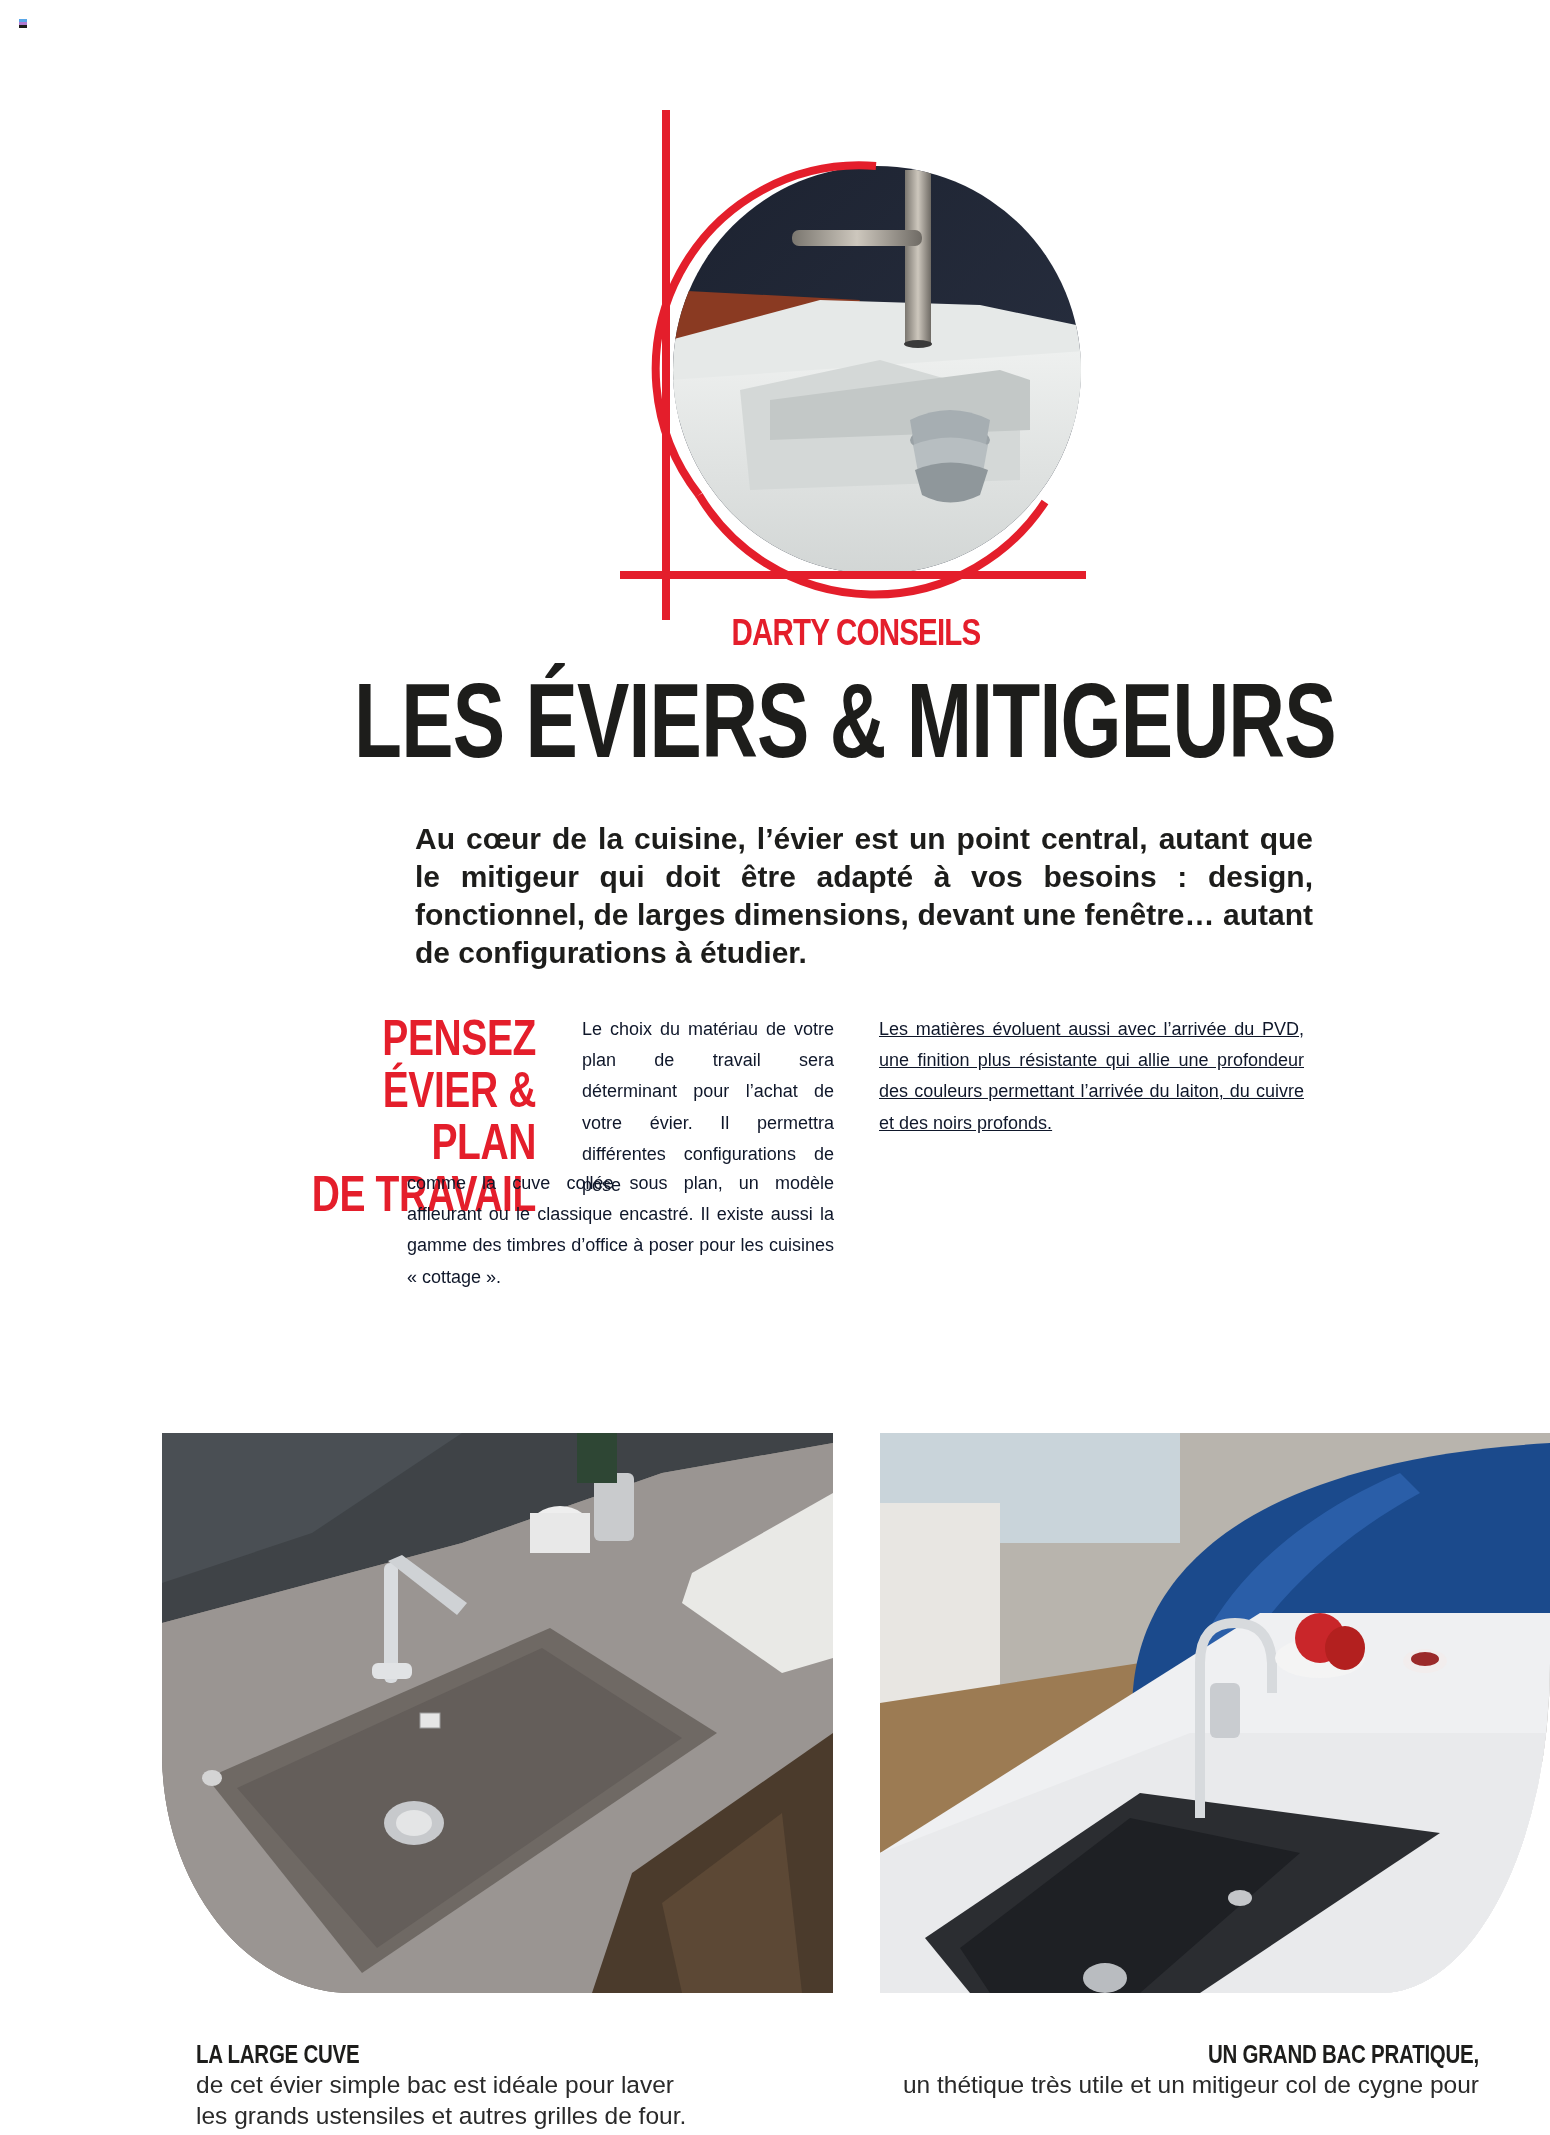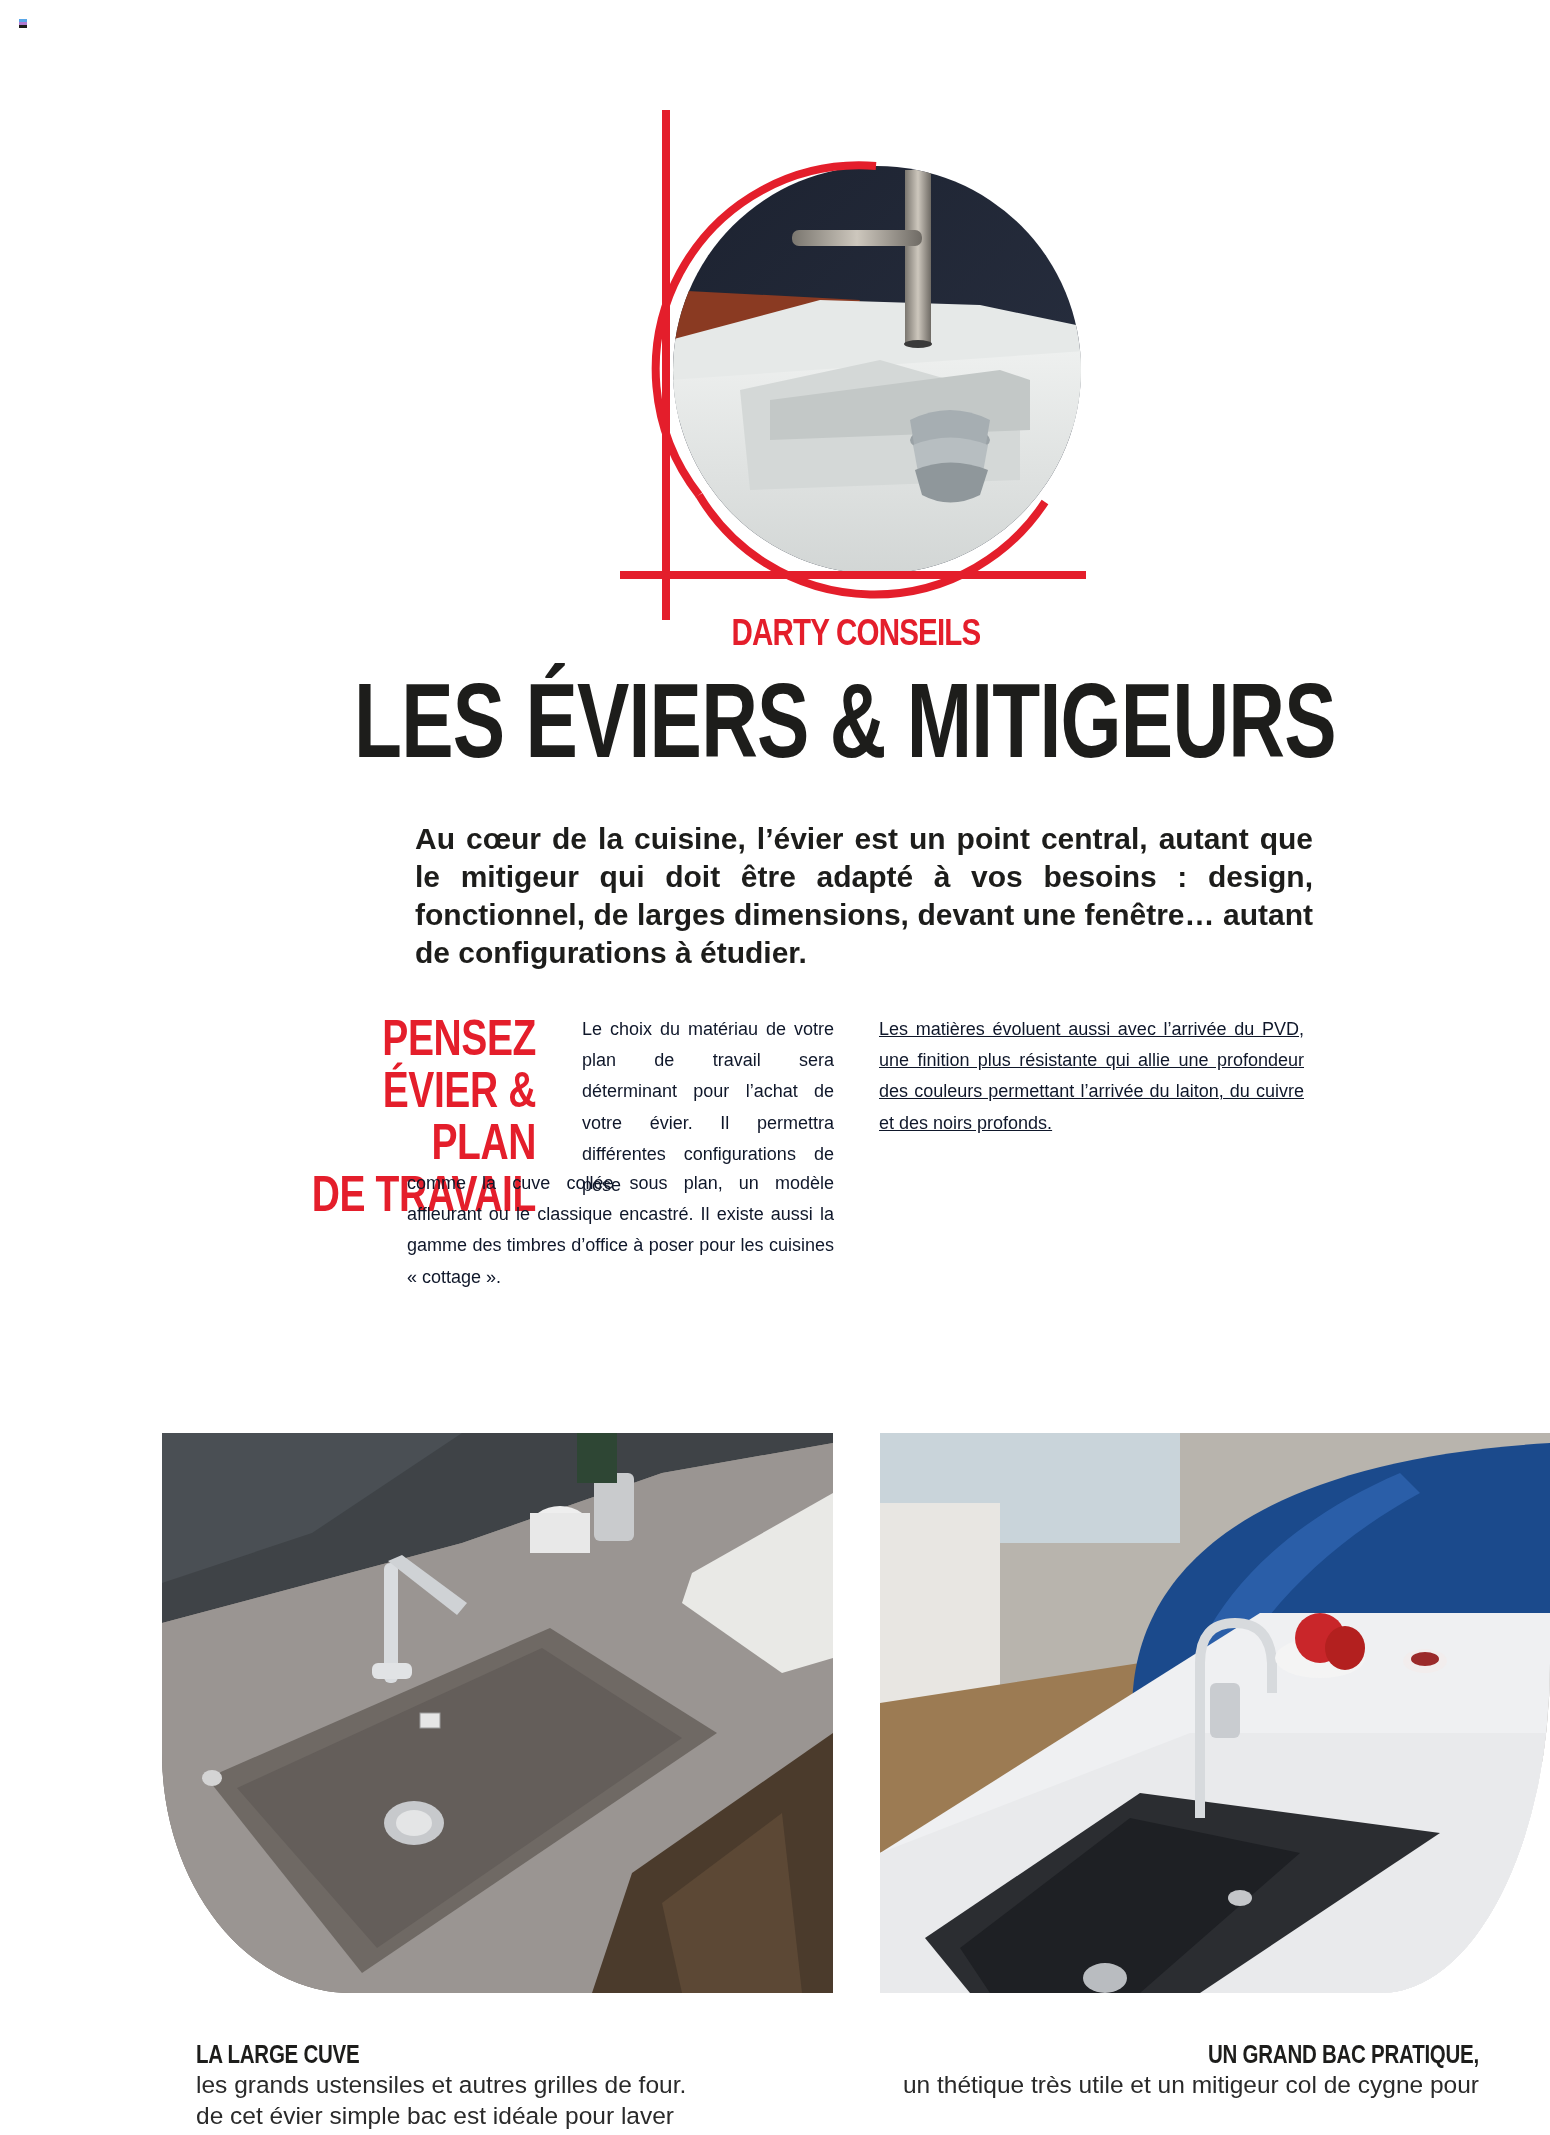--- a/index.html
+++ b/index.html
@@ -171,20 +171,20 @@
     <ellipse cx="440" cy="225" rx="45" ry="20" fill="#f4f4f4"></ellipse>
     <ellipse cx="440" cy="205" rx="25" ry="25" fill="#c9262a"></ellipse>
     <ellipse cx="465" cy="215" rx="20" ry="22" fill="#b3201f"></ellipse>
     <ellipse cx="545" cy="228" rx="22" ry="12" fill="#f2eded"></ellipse>
     <ellipse cx="545" cy="226" rx="14" ry="7" fill="#9b2a2a"></ellipse>
   </svg>
 </div>
 
 <div class="abs cap1">
   <div class="cap-title">LA LARGE CUVE</div>
+  <div class="cap-body">de cet évier simple bac est idéale pour laver</div>
   <div class="cap-body">les grands ustensiles et autres grilles de four.</div>
-  <div class="cap-body">de cet évier simple bac est idéale pour laver</div>
 </div>
 
 <div class="abs cap2">
   <div class="cap-title">UN GRAND BAC PRATIQUE,</div>
   <div class="cap-body">un thétique très utile et un mitigeur col de cygne pour</div>
 </div>
 
 </body></html>

